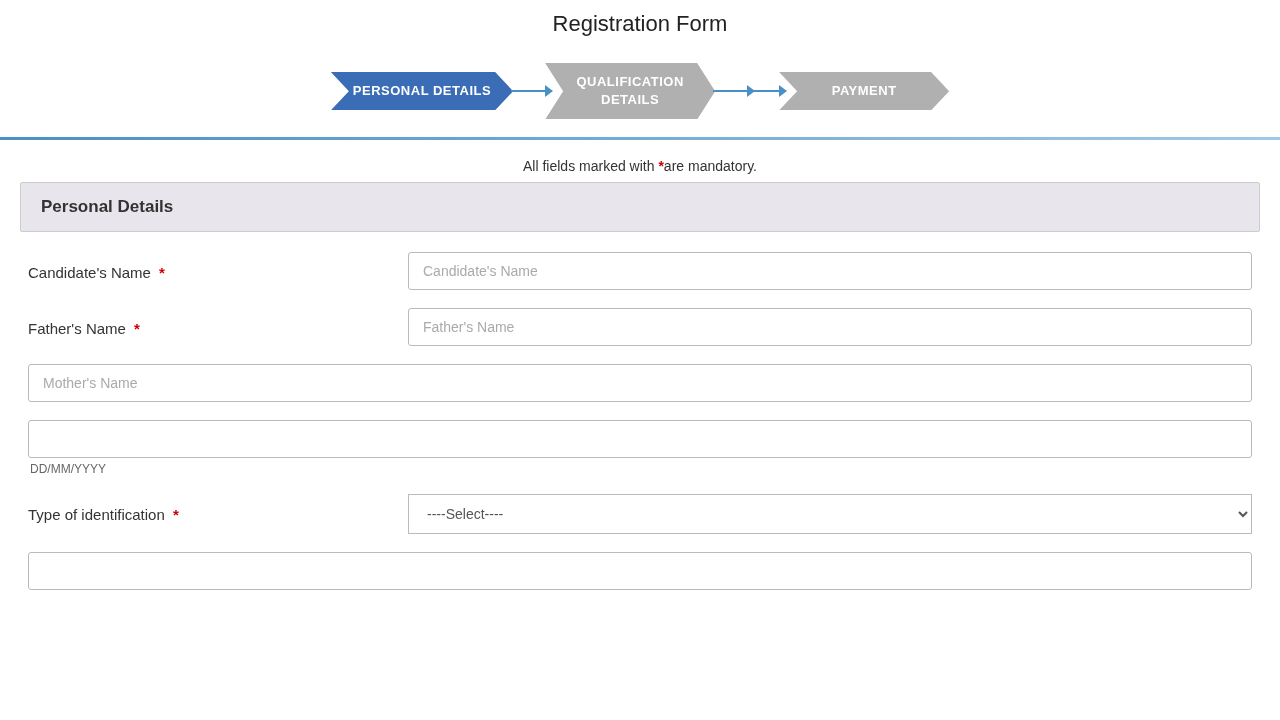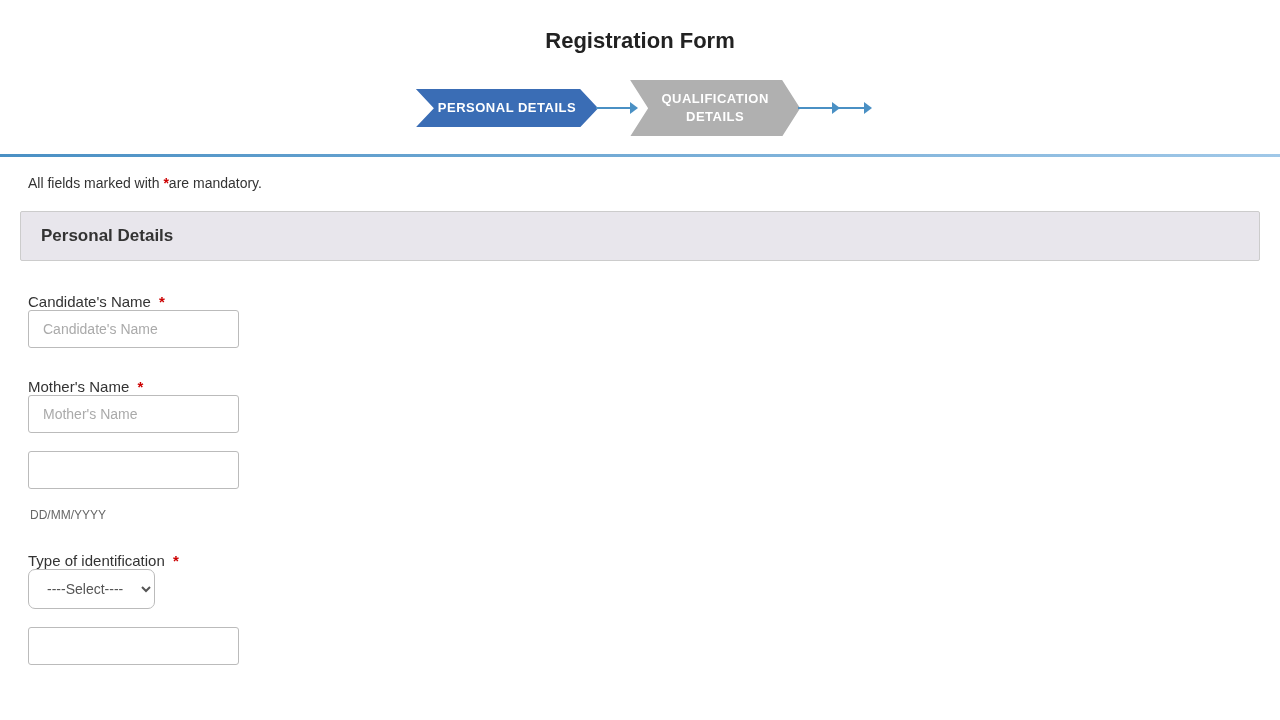--- a/index.html
+++ b/index.html
@@ -12,22 +12,22 @@
       font-family: Arial, sans-serif;
       background: #ffffff;
       color: #333;
       width: 1280px;
       min-height: 720px;
     }
 
     .page-title {
       text-align: center;
       font-size: 22px;
-      font-weight: bold;
-      padding: 28px 0 16px 0;
+      font-weight: normal;
+      padding: 11px 0 16px 0;
       color: #222;
     }
 
     .stepper {
       display: flex;
       align-items: center;
       justify-content: center;
       padding: 10px 0 14px 0;
       gap: 0;
     }
@@ -77,23 +77,24 @@
     }
 
     .divider-line {
       width: 100%;
       height: 3px;
       background: linear-gradient(to right, #4a90c4, #a0c8e8);
       margin-top: 4px;
     }
 
     .mandatory-note {
-      padding: 18px 28px 20px 28px;
+      padding: 18px 28px 8px 28px;
       font-size: 14px;
       color: #333;
+      text-align: center;
     }
 
     .mandatory-note .asterisk {
       color: #c00;
       font-weight: bold;
     }
 
     .section-header {
       background: #e8e6ec;
       border: 1px solid #ccc;
@@ -106,21 +107,20 @@
     }
 
     .form-area {
       padding: 0 28px;
     }
 
     .form-row {
       display: flex;
       align-items: flex-start;
       margin-bottom: 18px;
-      flex-direction: column;
     }
 
     .form-label {
       width: 380px;
       min-width: 380px;
       font-size: 15px;
       color: #333;
       padding-top: 12px;
     }
 
@@ -145,30 +145,30 @@
       outline: none;
     }
 
     .form-input::placeholder {
       color: #aaa;
     }
 
     .date-hint {
       font-size: 12px;
       color: #666;
-      margin-top: 19px;
+      margin-top: 4px;
       padding-left: 2px;
     }
 
     .form-select {
       width: 100%;
       padding: 10px 14px;
       font-size: 14px;
       border: 1px solid #bbb;
-      border-radius: 7px;
+      border-radius: 0;
       color: #555;
       background: #fff;
       outline: none;
       appearance: auto;
     }
   </style>
 </head>
 <body>
 
 <div class="page-title">Registration Form</div>
@@ -176,20 +176,23 @@
 <div class="stepper">
   <div class="step">
     <div class="step-box active">PERSONAL DETAILS</div>
   </div>
   <div class="step-arrow"></div>
   <div class="step">
     <div class="step-box inactive">QUALIFICATION<br>DETAILS</div>
   </div>
   <div class="step-arrow"></div>
   <div class="step-arrow"></div>
+  <div class="step">
+    <div class="step-box inactive">PAYMENT</div>
+  </div>
 </div>
 
 <div class="divider-line"></div>
 
 <div class="mandatory-note">
   <span>All fields marked with </span><span class="asterisk">*</span><span>are mandatory.</span>
 </div>
 
 <div class="section-header">Personal Details</div>
 
@@ -197,25 +200,30 @@
 
   <div class="form-row">
     <div class="form-label">
       Candidate's Name <span class="asterisk">*</span>
     </div>
     <div class="form-input-wrap">
       <input type="text" class="form-input" placeholder="Candidate's Name" style="">
     </div>
   </div>
 
-
   <div class="form-row">
     <div class="form-label">
-      Mother's Name <span class="asterisk">*</span>
-    </div>
+      Father's Name <span class="asterisk">*</span>
+    </div>
+    <div class="form-input-wrap">
+      <input type="text" class="form-input" placeholder="Father's Name" style="">
+    </div>
+  </div>
+
+  <div class="form-row">
     <div class="form-input-wrap">
       <input type="text" class="form-input" placeholder="Mother's Name" style="">
     </div>
   </div>
 
   <div class="form-row">
     <div class="form-input-wrap">
       <input type="text" class="form-input" placeholder="" style="">
       <div class="date-hint">DD/MM/YYYY</div>
     </div>

